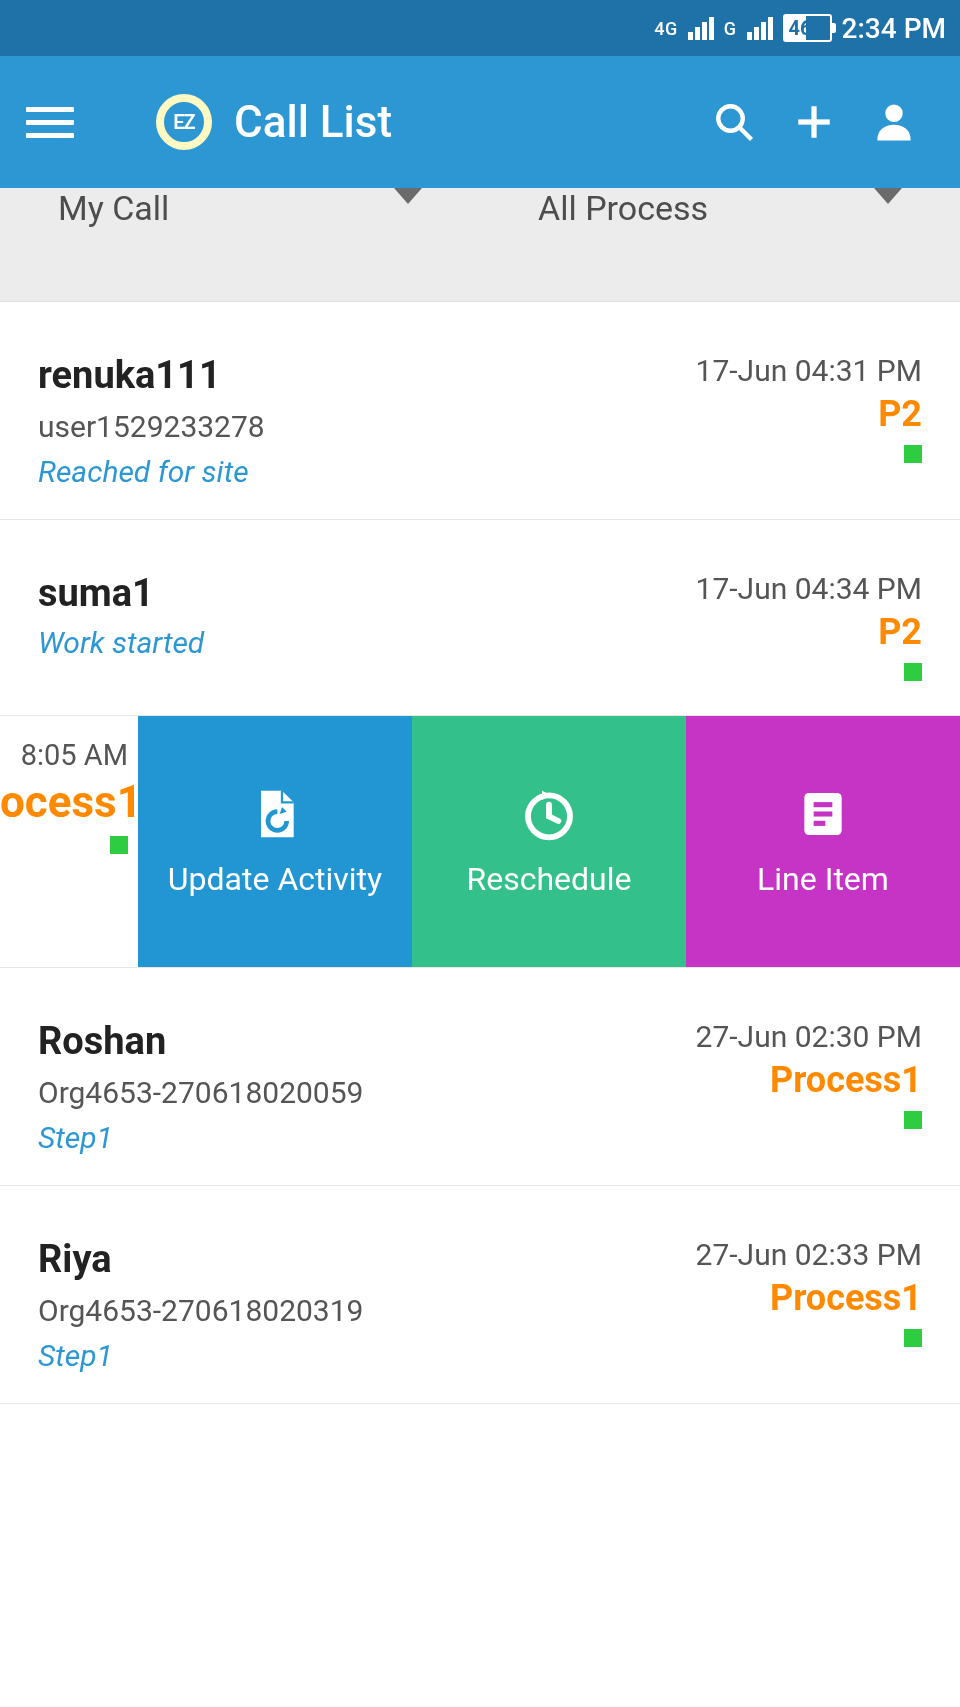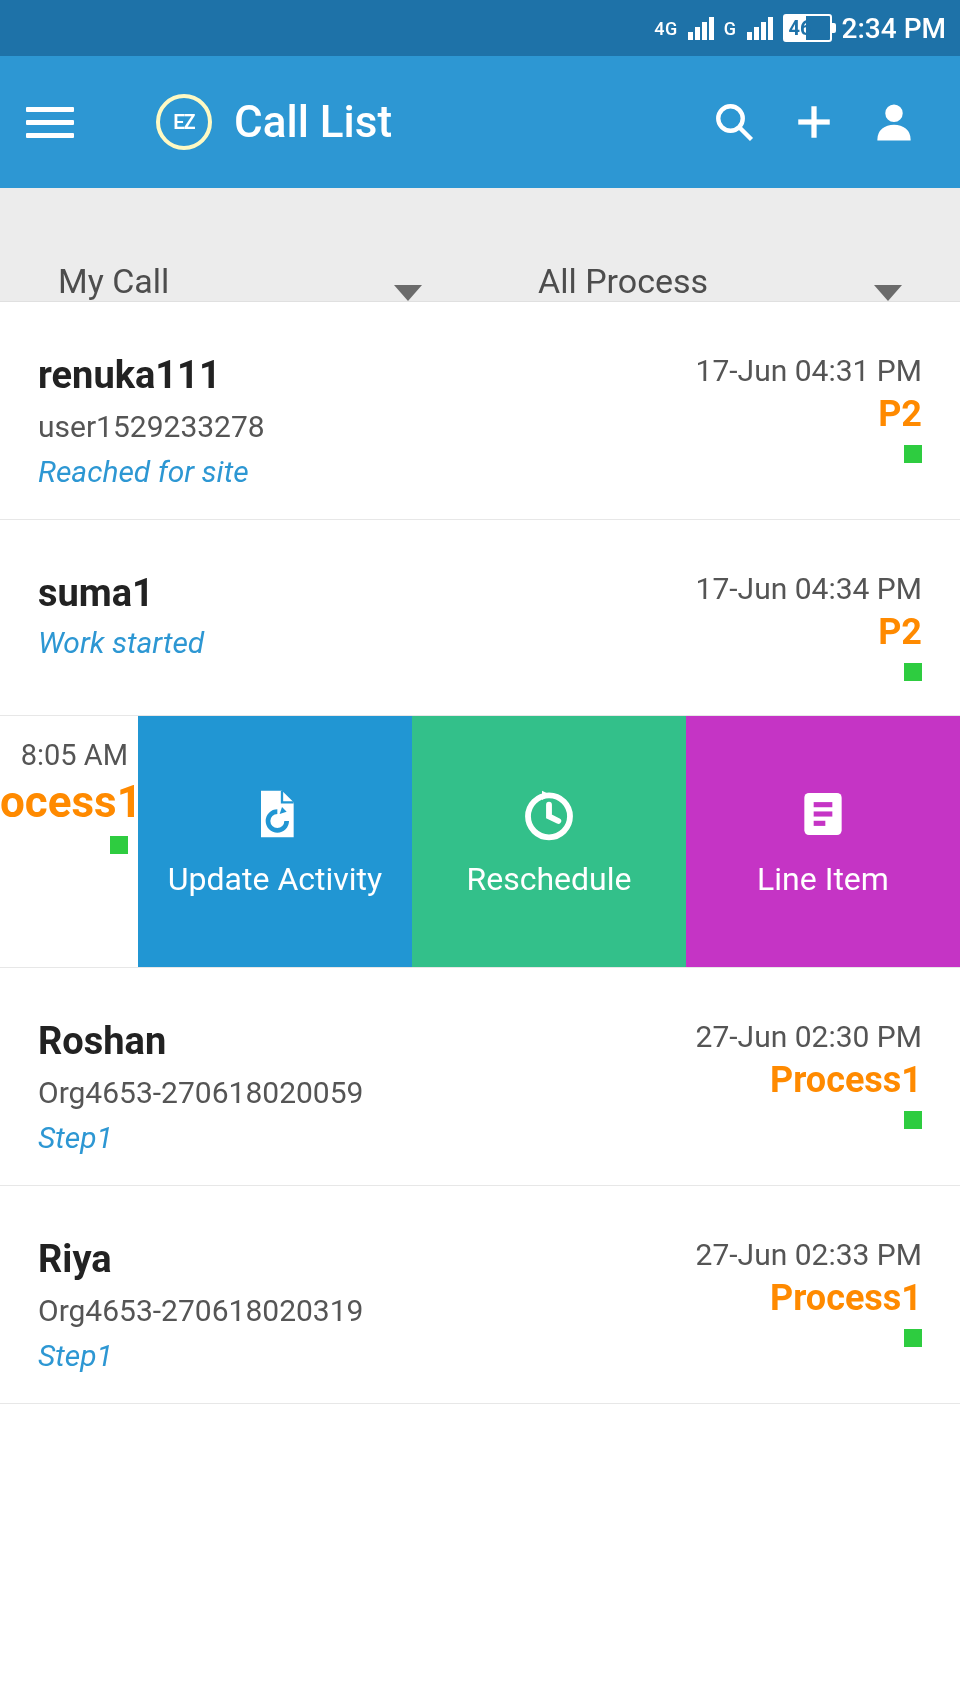--- a/index.html
+++ b/index.html
@@ -12,28 +12,28 @@
 .signal span { width:5px; background:#fff; display:inline-block; }
 .signal span:nth-child(1){height:8px;} .signal span:nth-child(2){height:13px;} .signal span:nth-child(3){height:18px;} .signal span:nth-child(4){height:23px;}
 .batt { display:inline-flex; align-items:center; height:28px; border:2px solid #fff; border-radius:3px; padding:2px 16px 2px 6px; position:relative; background:linear-gradient(to right,#fff 46%,transparent 46%); }
 .batt::after { content:""; position:absolute; right:-6px; top:7px; width:4px; height:10px; background:#fff; border-radius:0 2px 2px 0; }
 .batt b { color:#1e72a8; font-size:20px; font-weight:700; position:relative; left:-2px; }
 
 
 .app-bar { height:132px; background:#2d97d3; display:flex; align-items:center; color:#fff; padding:0 26px; }
 .hamburger { width:48px; display:flex; flex-direction:column; gap:8px; cursor:pointer; }
 .hamburger span { height:5px; background:#fff; border-radius:1px; }
-.ez-badge { width:56px; height:56px; border:4px solid #fef9c3; border-radius:50%; display:flex; align-items:center; justify-content:center; font-size:20px; font-weight:600; margin-left:82px; color:#fff; letter-spacing:-1px; }
+.ez-badge { width:56px; height:56px; border:8px solid #fef9c3; border-radius:50%; display:flex; align-items:center; justify-content:center; font-size:20px; font-weight:600; margin-left:82px; color:#fff; letter-spacing:-1px; }
 .app-title { font-size:44px; font-weight:500; margin-left:22px; flex:1; }
 .app-bar .icon-btn { width:80px; display:flex; justify-content:center; cursor:pointer; }
 .app-bar svg { width:42px; height:42px; fill:#fff; stroke:#fff; }
 
 
 .filters { height:114px; background:#ececec; display:flex; border-bottom:1px solid #e0e0e0; }
-.filter { flex:1; display:flex; align-items:flex-end; justify-content:space-between; padding:0 58px 0 58px; font-size:34px; color:#4d4d4d; cursor:pointer; }
+.filter { flex:1; display:flex; align-items:flex-start; justify-content:space-between; padding:0 58px 0 58px; font-size:34px; color:#4d4d4d; cursor:pointer; }
 .filter .tri { width:0; height:0; border-left:14px solid transparent; border-right:14px solid transparent; border-top:16px solid #6b6b6b; }
 
 
 .list { background:#fff; }
 .row { border-bottom:1.5px solid #e7e7e7; padding:51px 38px 30px; display:flex; justify-content:space-between; position:relative; }
 .row .left .name { font-size:38px; font-weight:700; color:#222; }
 .row .left .sub { font-size:30px; color:#555; margin-top:12px; }
 .row .left .status { font-size:30px; color:#2d97d3; font-style:italic; margin-top:10px; }
 .row .right { text-align:right; }
 .row .right .time { font-size:30px; color:#555; }

